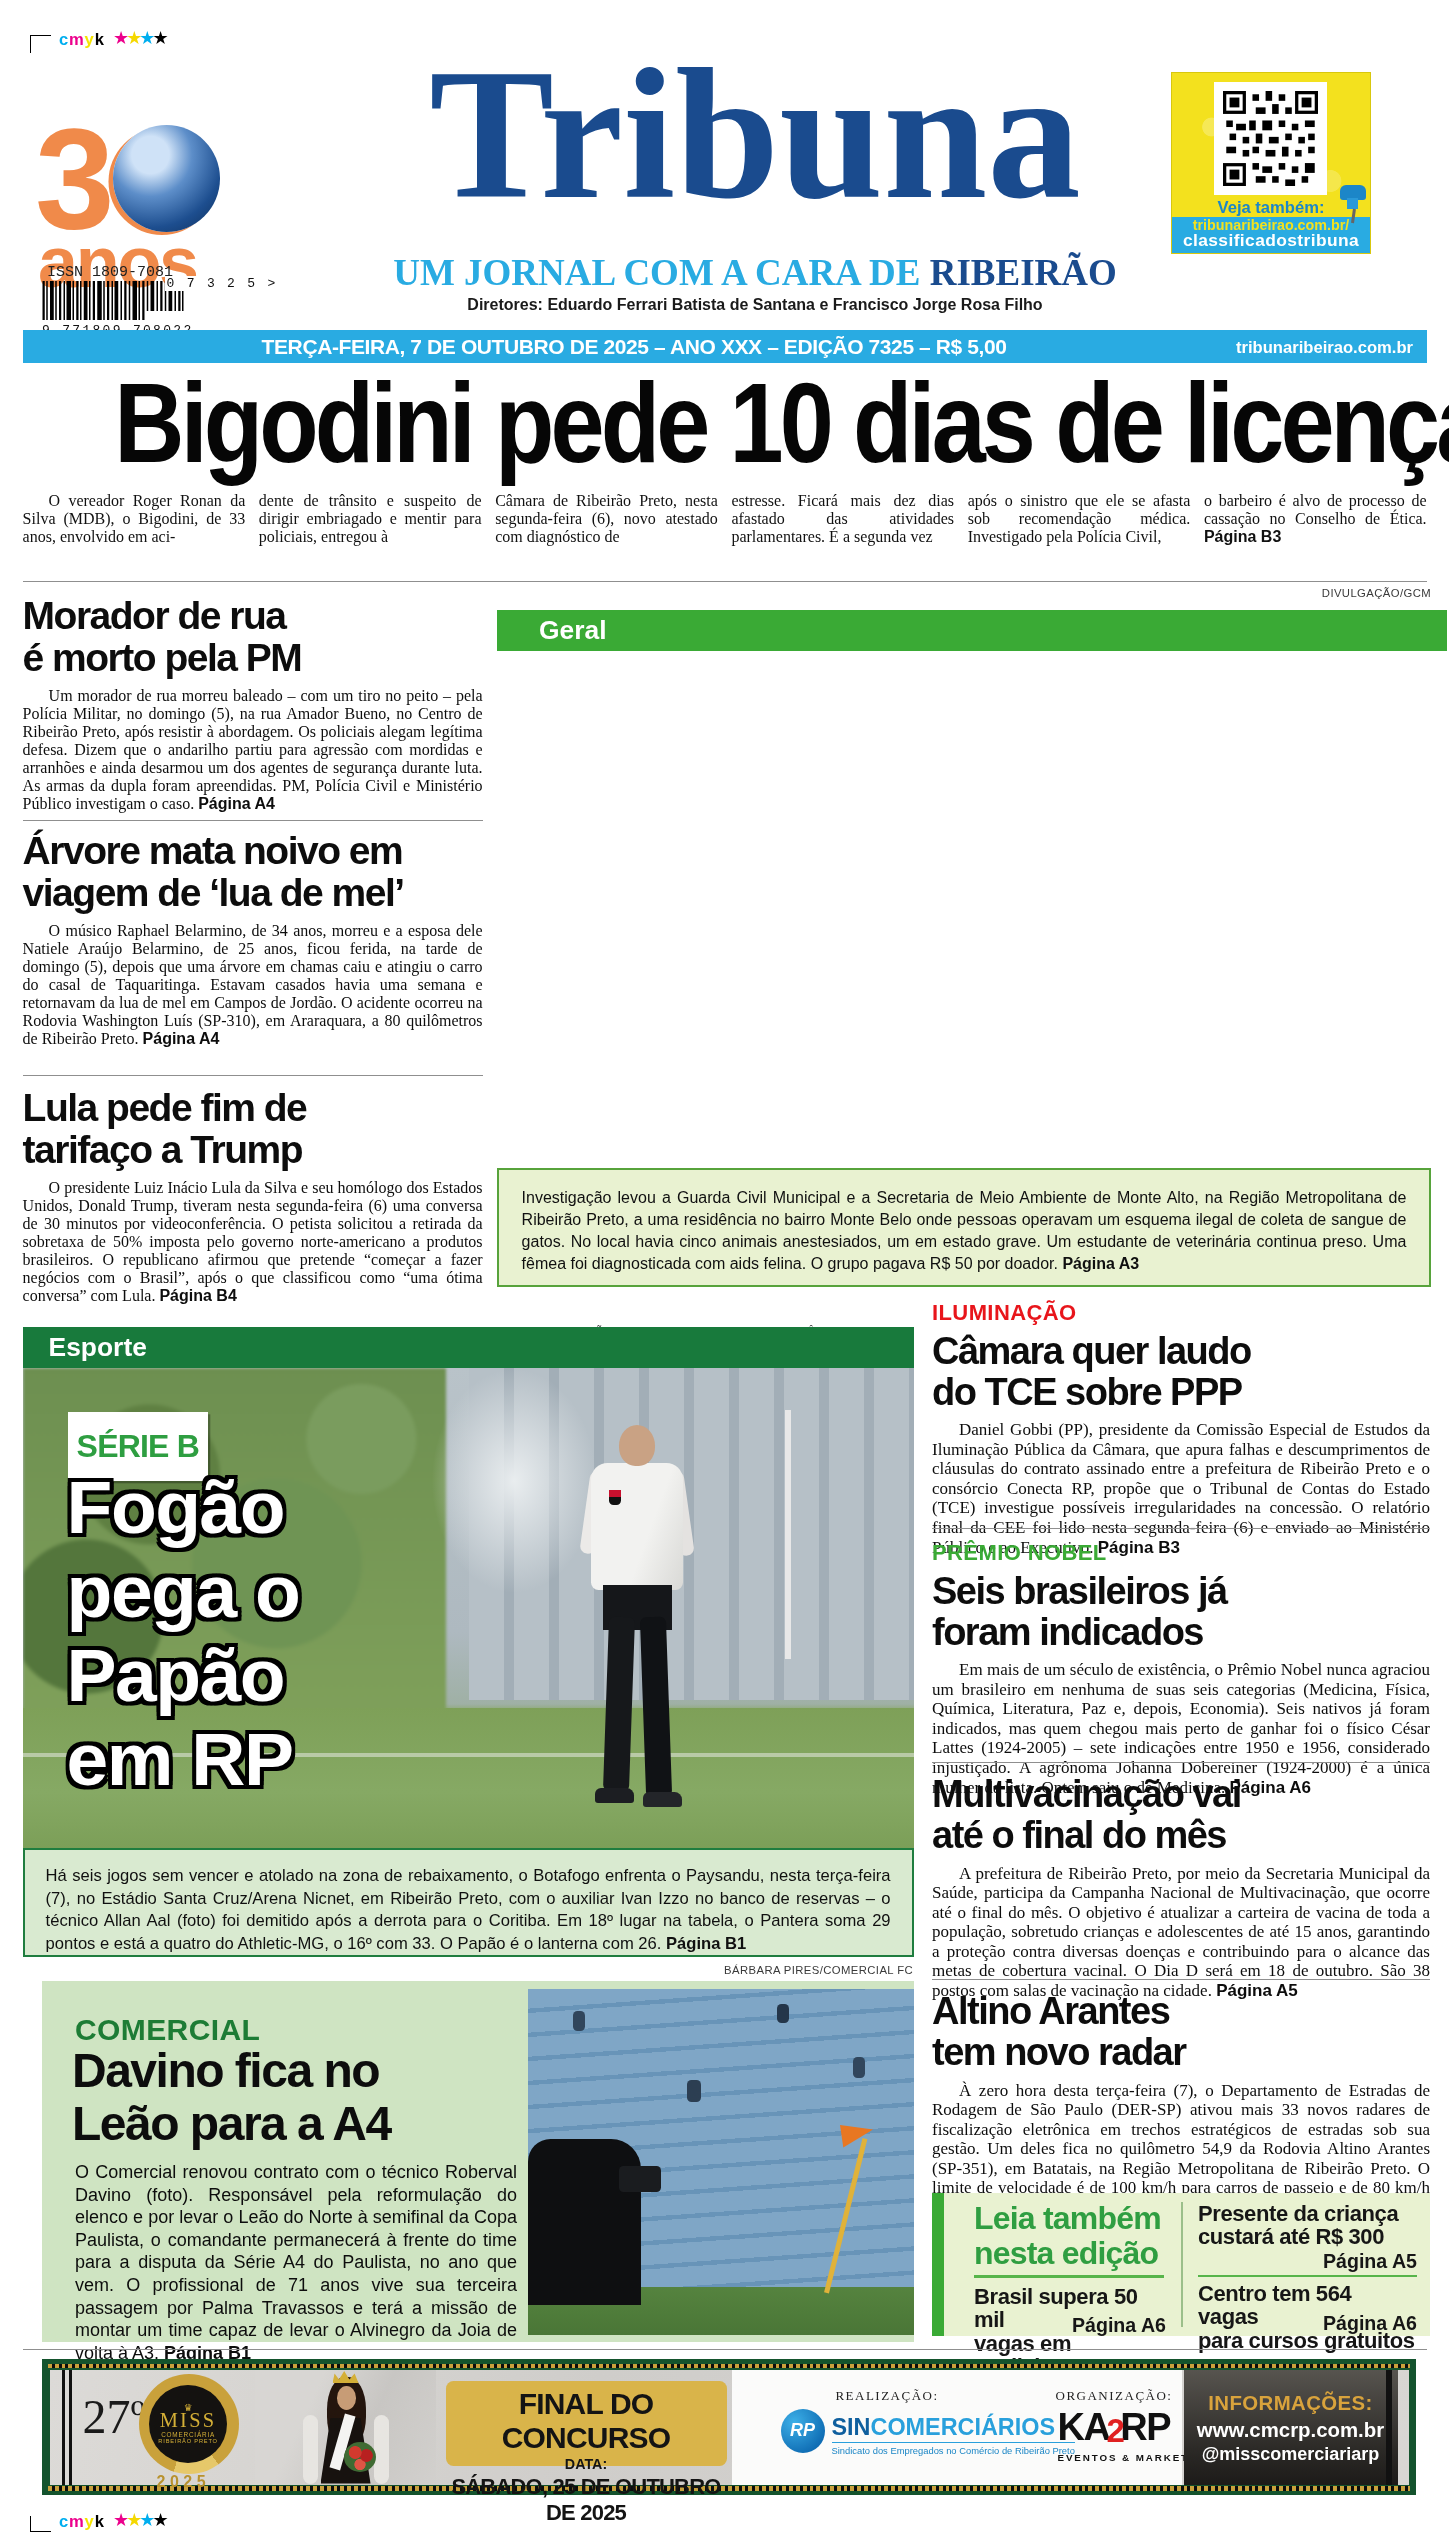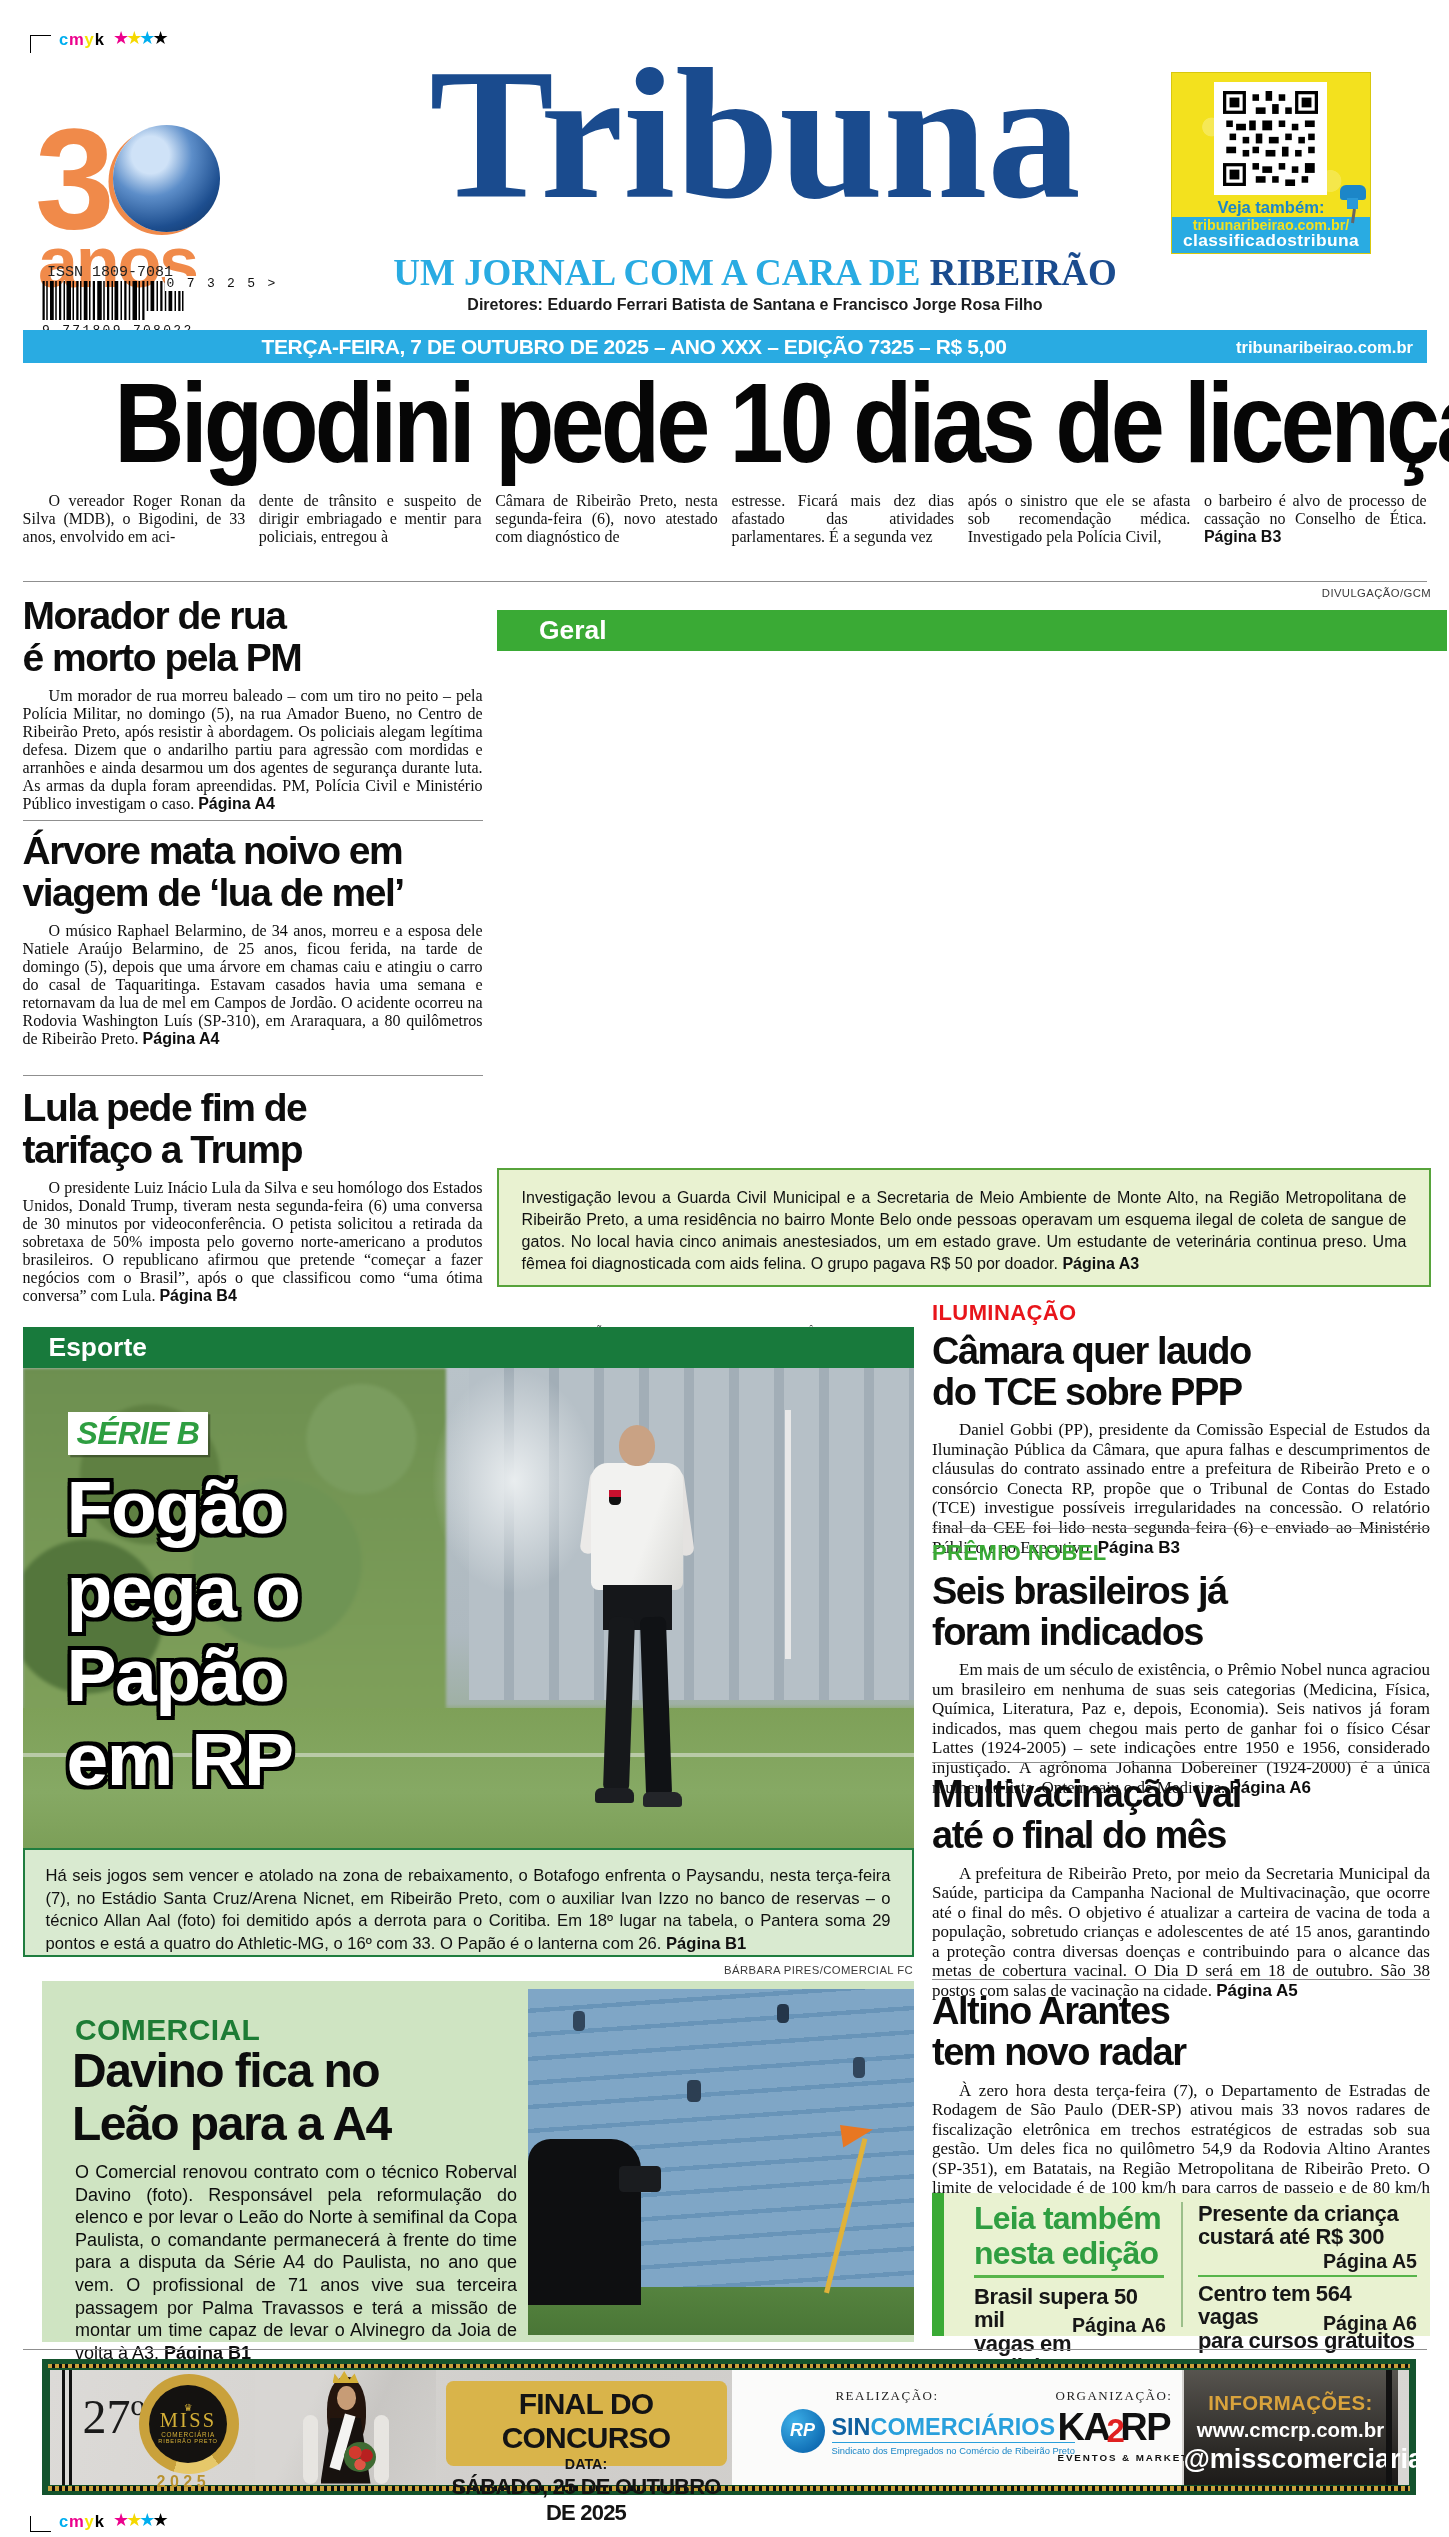--- a/index.html
+++ b/index.html
@@ -143,21 +143,21 @@
      background:linear-gradient(110deg,#f2f2f0 60%,#d9d9d6);}
   .ep-crest{position:absolute;left:586px;top:122px;width:12px;height:15px;background:linear-gradient(#c8102e 50%,#111 50%);border-radius:0 0 4.5px 4.5px;}
   .ep-arm{position:absolute;left:562px;top:103px;width:15px;height:83px;background:#eceae8;border-radius:7.5px;transform:rotate(8deg);}
   .ep-arm2{position:absolute;left:651px;top:103px;width:15px;height:85px;background:#e4e2e0;border-radius:7.5px;transform:rotate(-8deg);}
   .ep-pants{position:absolute;left:580px;top:217px;width:69px;height:45px;background:#15171a;}
   .ep-legL{position:absolute;left:583px;top:249px;width:26px;height:174px;background:#16181b;transform:rotate(2deg);border-radius:6px;}
   .ep-legR{position:absolute;left:620px;top:249px;width:26px;height:180px;background:#101215;transform:rotate(-2deg);border-radius:6px;}
   .ep-shoeL{position:absolute;left:572px;top:420px;width:39px;height:15px;background:#1c1e22;border-radius:6px 7.5px 3px 3px;}
   .ep-shoeR{position:absolute;left:620px;top:424px;width:39px;height:15px;background:#232529;border-radius:6px 7.5px 3px 3px;}
   .etag{position:absolute;left:45px;top:44px;background:#fff;color:#2e9e41;font-weight:800;font-size:32px;
-     padding:3px 9px;letter-spacing:-0.8px;box-shadow:2.3px 2.3px 0 rgba(0,0,0,.3);font-style:italic;}
+     padding:16px 9px;letter-spacing:-0.8px;box-shadow:2.3px 2.3px 0 rgba(0,0,0,.3);}
   .eoverlay{position:absolute;left:44px;top:97px;font-weight:800;font-size:75px;line-height:1.12;color:#fff;letter-spacing:-1.5px;
      text-shadow:3.8px 3.8px 0 #000,-3.8px -3.8px 0 #000,3.8px -3.8px 0 #000,-3.8px 3.8px 0 #000,0 3.8px 0 #000,3.8px 0 0 #000,0 -3.8px 0 #000,-3.8px 0 0 #000;}
   .ecap{left:22.6px;top:1848px;width:891px;height:109px;background:#d9ead0;border:2.3px solid #1f7d3f;box-sizing:border-box;
      padding:15px 21px;font-size:16.6px;line-height:22.6px;color:#101010;}
 
   
   .rart{left:932px;width:498px;}
   .rart .kick{font-weight:800;font-size:22px;letter-spacing:0.4px;margin-bottom:4.5px;}
   .rart h2{font-size:38px;line-height:41px;}
   .rart p{font-size:17px;line-height:19.6px;text-indent:27px;}
@@ -244,21 +244,21 @@
   .sincSub{position:absolute;left:782px;top:72px;font-size:9.4px;color:#1b86c6;border-top:1.5px solid #29a0dc;padding-top:2.3px;}
   .orgLabel{position:absolute;left:989px;top:18px;width:151px;text-align:center;font-size:13px;letter-spacing:1.5px;color:#222;
      font-family:"Liberation Serif",serif;}
   .karp{position:absolute;left:1008px;top:36px;font-size:38px;font-weight:900;color:#111;letter-spacing:-1.5px;}
   .karp .two{color:#e02020;font-size:33px;position:relative;top:2.3px;margin:0 -3px;}
   .karpSub{position:absolute;left:1008px;top:82px;font-size:9.8px;letter-spacing:1.9px;color:#111;font-weight:700;}
   .infoZone{position:absolute;left:1134px;top:0;width:214px;height:115px;background:linear-gradient(#57544f,#2b2926 70%,#1d1b19);
      text-align:center;color:#fff;}
   .infoZone .lab{color:#d9a33c;font-weight:800;font-size:20.4px;margin-top:22px;letter-spacing:0.4px;}
   .infoZone .site{font-weight:700;font-size:20.4px;margin-top:4.5px;}
-  .infoZone .handle{font-weight:700;font-size:27px;margin-top:1.5px;}
+  .infoZone .handle{font-weight:700;font-size:18px;margin-top:1.5px;}
   .bBarR{position:absolute;right:16.6px;top:0;width:6px;height:115px;background:#111;}
 </style>
 </head>
 <body>
 
 <div class="page">
 
   <div class="abs cornerTL"></div>
   <div class="abs cmykword" style="left:59px;top:30px;"><span class="c">c</span><span class="m">m</span><span class="y">y</span><span class="k">k</span></div>
   <div class="abs stars" style="left:113px;top:27px;"><span>★</span><span>★</span><span>★</span><span>★</span></div>

